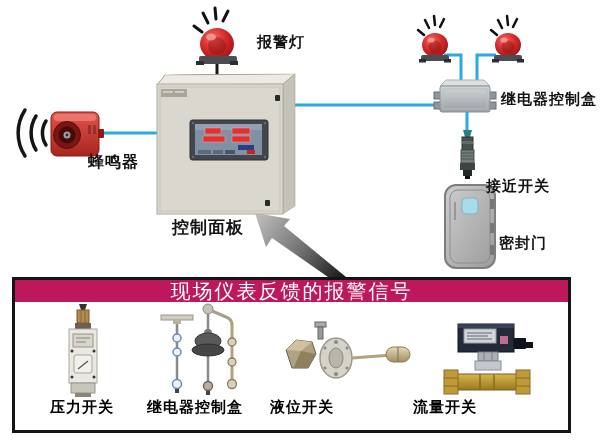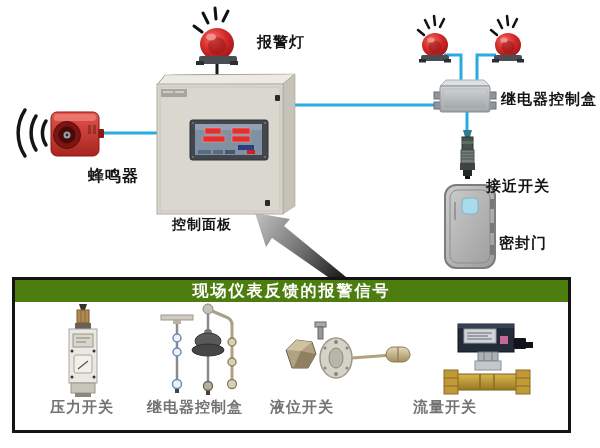--- a/index.html
+++ b/index.html
@@ -1,29 +1,29 @@
 <!DOCTYPE html>
 <html><head>
 <meta charset="utf-8">
 <style>
   html,body{margin:0;padding:0;background:#ffffff;}
   body{font-family:"Liberation Sans","DejaVu Sans",sans-serif;}
   .stage{position:relative;width:600px;height:442px;background:#ffffff;overflow:hidden;}
   .abs{position:absolute;}
   .dev-label{position:absolute;color:#141414;font-weight:bold;white-space:nowrap;
              font-size:15px;letter-spacing:1px;}
-  .lbl-lg{font-size:14px;}
+  .lbl-lg{font-size:17px;}
   .lbl-md{font-size:16px;}
   .panel{position:absolute;left:12px;top:277px;width:559px;height:156px;
          border:3px solid #141414;background:#ffffff;box-sizing:border-box;}
-  .panel-header{width:100%;height:22px;background:#4d7c0f;color:#ffffff;
-                font-weight:bold;font-size:16px;line-height:22px;text-align:center;
+  .panel-header{width:100%;height:22px;background:#be185d;color:#ffffff;
+                font-weight:normal;font-size:20px;line-height:22px;text-align:center;
                 letter-spacing:2px;}
   .inst-label{position:absolute;top:398px;transform:translateX(-50%);
-              color:#737373;font-weight:bold;font-size:15px;white-space:nowrap;letter-spacing:1px;}
+              color:#000000;font-weight:bold;font-size:15px;white-space:nowrap;letter-spacing:1px;}
   svg{display:block;}
 </style>
 </head>
 <body>
 
 <div class="stage">
 
   <svg class="abs" style="left:0;top:0;" width="600" height="448" viewBox="0 0 600 448">
     <defs>
       <linearGradient id="arrowGrad" gradientUnits="userSpaceOnUse" x1="255" y1="213" x2="345" y2="278">
@@ -208,21 +208,21 @@
     <rect x="5" y="3" width="50" height="83" rx="11" fill="url(#doorG)" stroke="#7d7d7d" stroke-width="2"></rect>
     <rect x="10" y="8" width="40" height="73" rx="8" fill="none" stroke="#8d8d8d" stroke-width="1"></rect>
     <rect x="22" y="16" width="16" height="16" rx="4" fill="#a8dcea" stroke="#7fb4c4"></rect>
     <rect x="50" y="17" width="4" height="10" fill="#787878"></rect>
     <rect x="50" y="41" width="4" height="10" fill="#787878"></rect>
     <rect x="50" y="63" width="4" height="10" fill="#787878"></rect>
     <line x1="15" y1="20" x2="15" y2="38" stroke="#8a8a8a" stroke-width="1.5"></line>
   </svg>
 
   <div class="dev-label" style="left:257px;top:33px;">报警灯</div>
-  <div class="dev-label lbl-md" style="left:47px;top:166px;padding-left:41px;">蜂鸣器</div>
+  <div class="dev-label lbl-md" style="left:47px;top:152px;padding-left:41px;">蜂鸣器</div>
   <div class="dev-label lbl-lg" style="left:172px;top:216px;">控制面板</div>
   <div class="dev-label" style="left:501px;top:90px;">继电器控制盒</div>
   <div class="dev-label" style="left:486px;top:145px;margin-top:32px;">接近开关</div>
   <div class="dev-label" style="left:499px;top:234px;font-family:Liberation Serif, serif;">密封门</div>
 
   <div class="panel">
     <div class="panel-header">现场仪表反馈的报警信号</div>
   </div>
 
   <svg class="abs" style="left:52px;top:303px;" width="62" height="95" viewBox="0 0 62 95">

